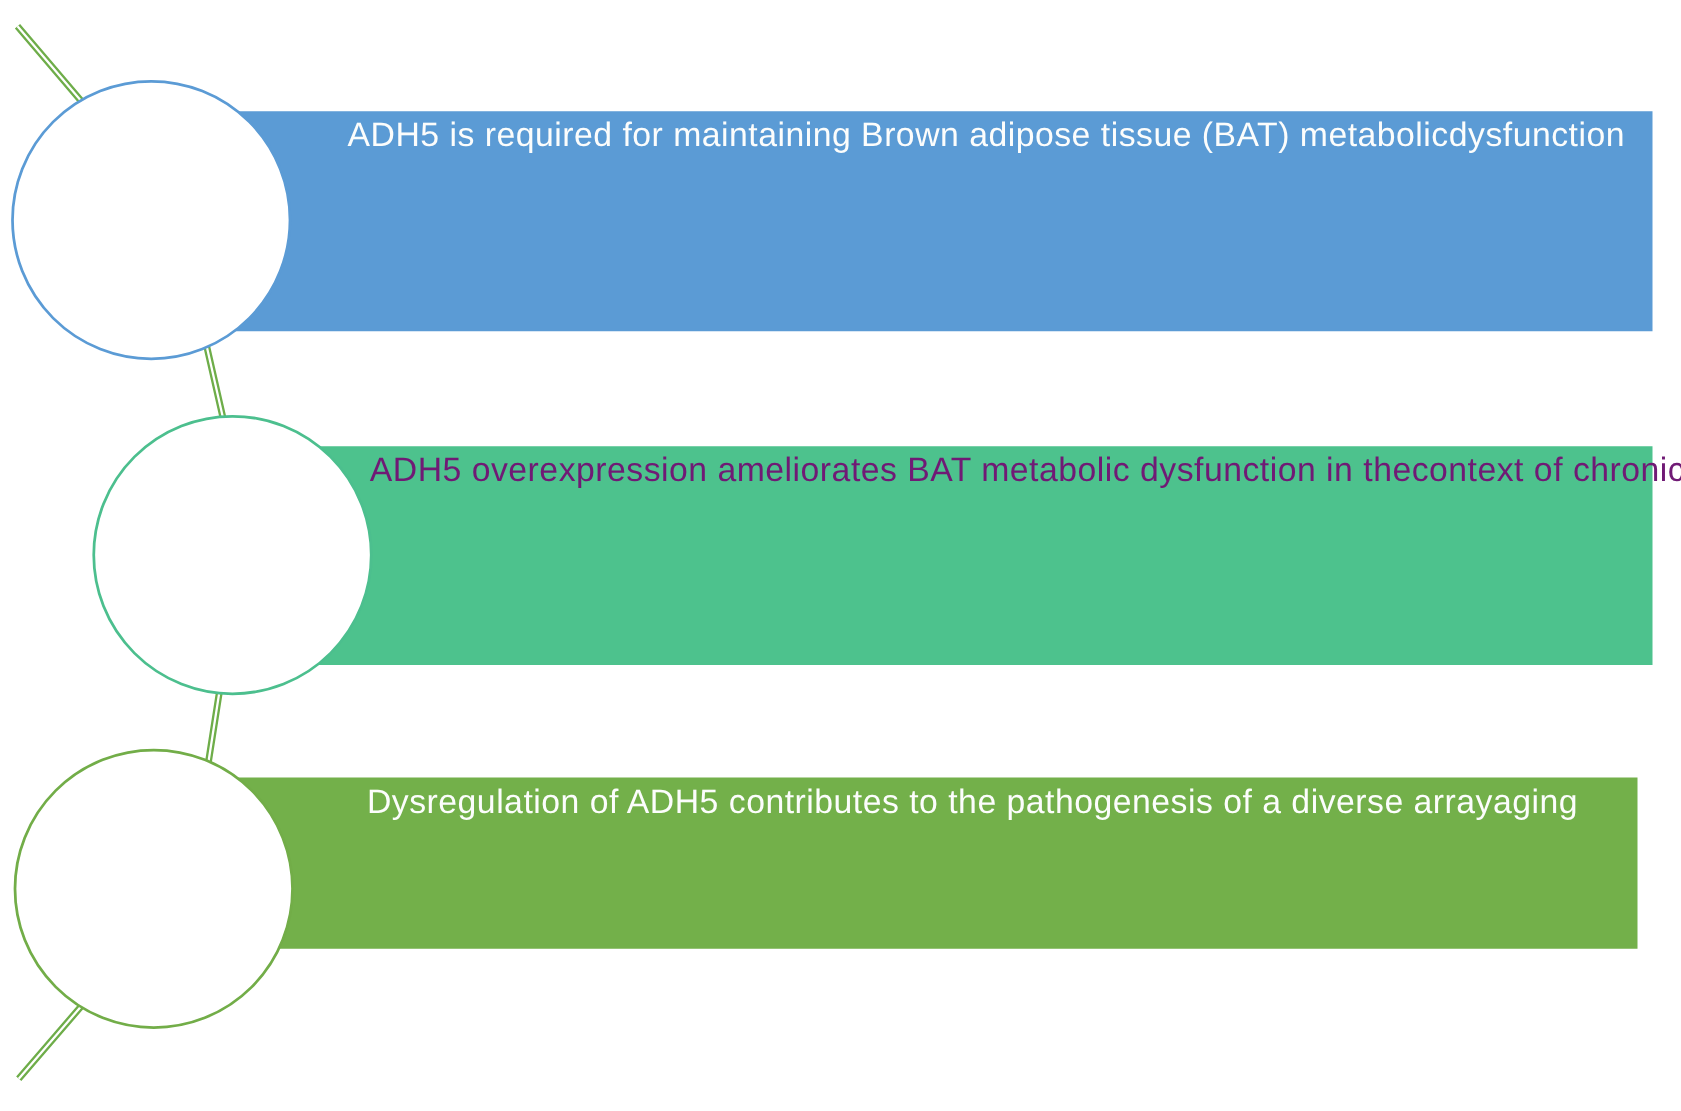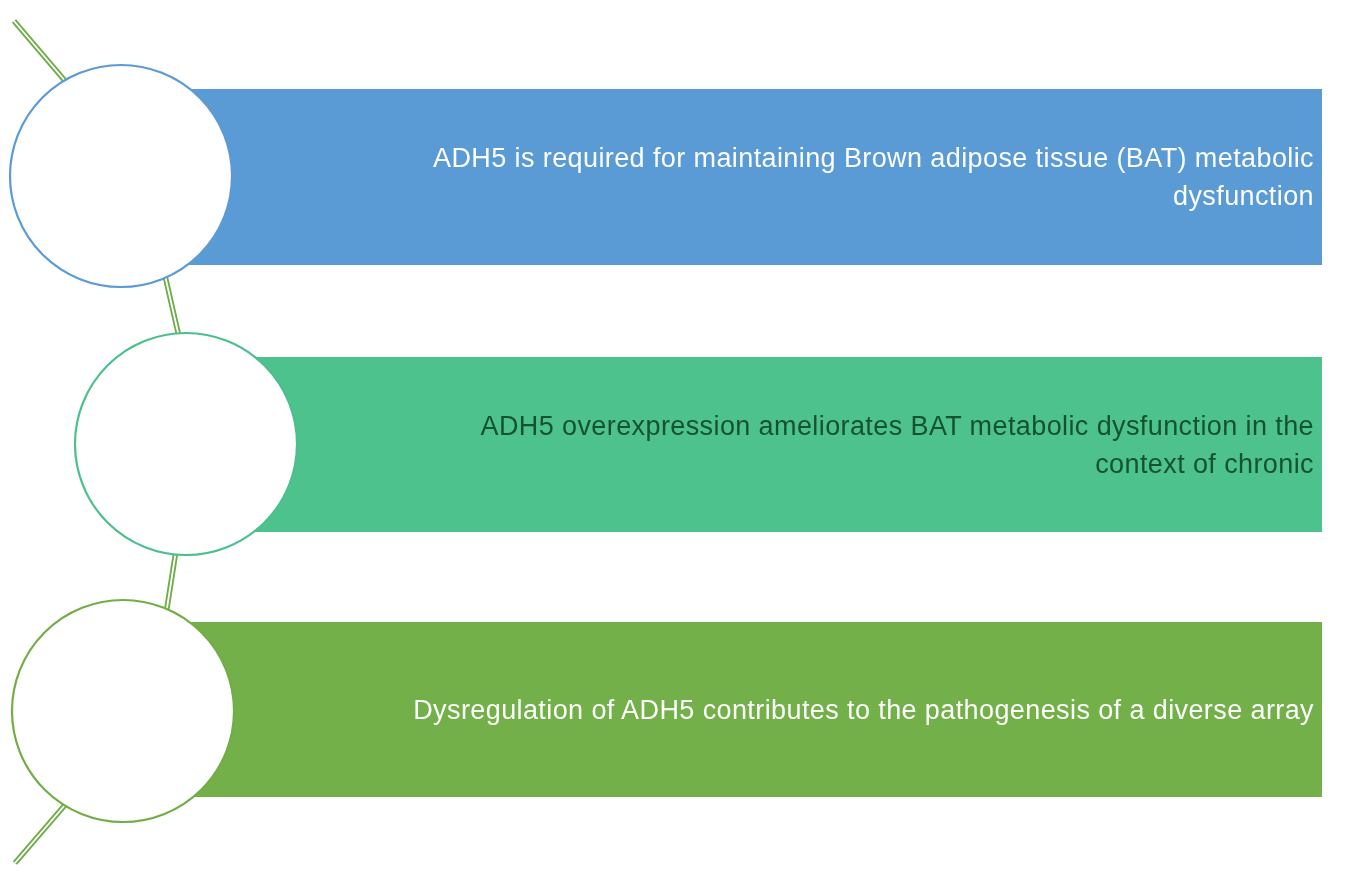--- a/index.html
+++ b/index.html
@@ -12,62 +12,63 @@
     width: 1345px;
     height: 889px;
     background: #ffffff;
     overflow: hidden;
     font-family: "Liberation Sans", sans-serif;
   }
   .bar {
     position: absolute;
     box-sizing: border-box;
     display: flex;
-    flex-direction: column;
+    flex-direction: row;
     justify-content: center;
     padding-left: 78px;
     padding-right: 8px;
     font-size: 27px;
     line-height: 38px;
     letter-spacing: 0.4px;
     font-weight: 400;
     text-align: right;
   }
   .bar .line {
     white-space: nowrap;
   }
   #bar-1 { left: 186px; top:  89px; width: 1136px; height: 176px; }
   #bar-2 { left: 252px; top: 357px; width: 1070px; height: 175px; }
-  #bar-3 { left: 188px; top: 622px; width: 1134px; height: 175px; }
+  #bar-3 { left: 176px; top: 622px; width: 1134px; height: 137px; }
   svg.overlay {
     position: absolute;
     left: 0;
     top: 0;
     width: 1345px;
     height: 889px;
     pointer-events: none;
   }
 </style>
 </head>
 <body>
 
 <div class="stage">
 
   <div class="bar" id="bar-1" style="background: rgb(91, 155, 213); color: rgb(252, 253, 252);">
     <div class="line">ADH5 is required for maintaining Brown adipose tissue (BAT) metabolic</div>
     <div class="line">dysfunction</div>
   </div>
 
-  <div class="bar" id="bar-2" style="background: rgb(77, 194, 141); color: #14532d;">
+  <div class="bar" id="bar-2" style="background: rgb(77, 194, 141); color: #701a75;">
     <div class="line">ADH5 overexpression ameliorates BAT metabolic dysfunction in the</div>
     <div class="line">context of chronic</div>
   </div>
 
   <div class="bar" id="bar-3" style="background: rgb(115, 176, 74); color: rgb(252, 253, 252);">
     <div class="line">Dysregulation of ADH5 contributes to the pathogenesis of a diverse array</div>
+    <div class="line">aging</div>
   </div>
 
   <svg class="overlay" viewBox="0 0 1345 889">
     <polyline points="14,21 141,170 197,416 152,704 15,863" fill="none" stroke-width="5.5" stroke-linecap="butt" stroke="#6ead49"></polyline>
     <polyline points="14,21 141,170 197,416 152,704 15,863" fill="none" stroke-width="1.8" stroke-linecap="butt" stroke="#ffffff"></polyline>
     <circle cx="121" cy="176" r="111" fill="#ffffff" stroke-width="2.2" stroke="#5b9bd5"></circle>
     <circle cx="186" cy="444" r="111" fill="#ffffff" stroke-width="2.2" stroke="#4cbf8e"></circle>
     <circle cx="123" cy="711" r="111" fill="#ffffff" stroke-width="2.2" stroke="#72ad48"></circle>
   </svg>
 

